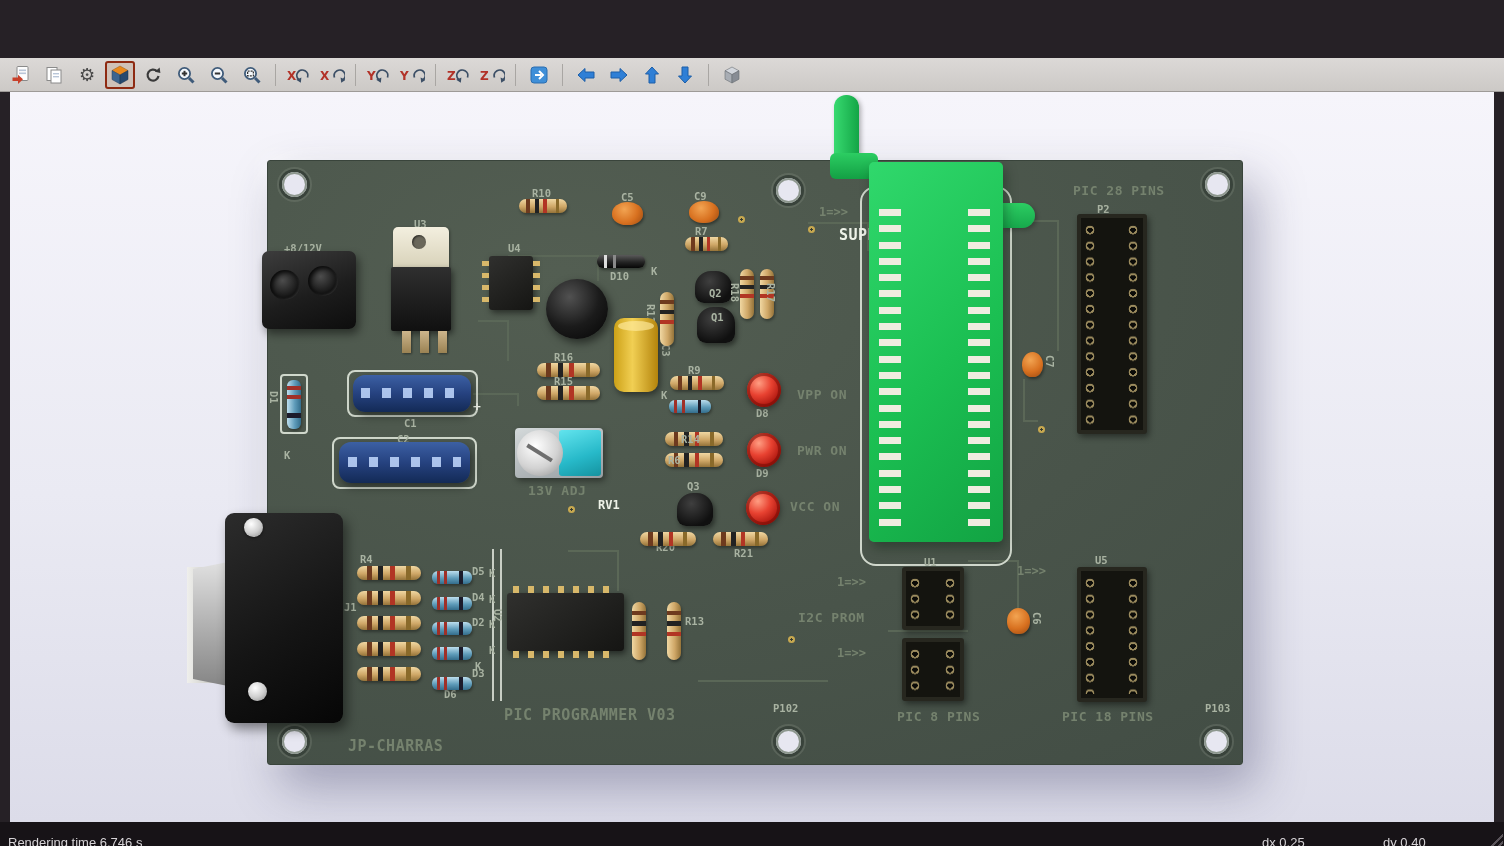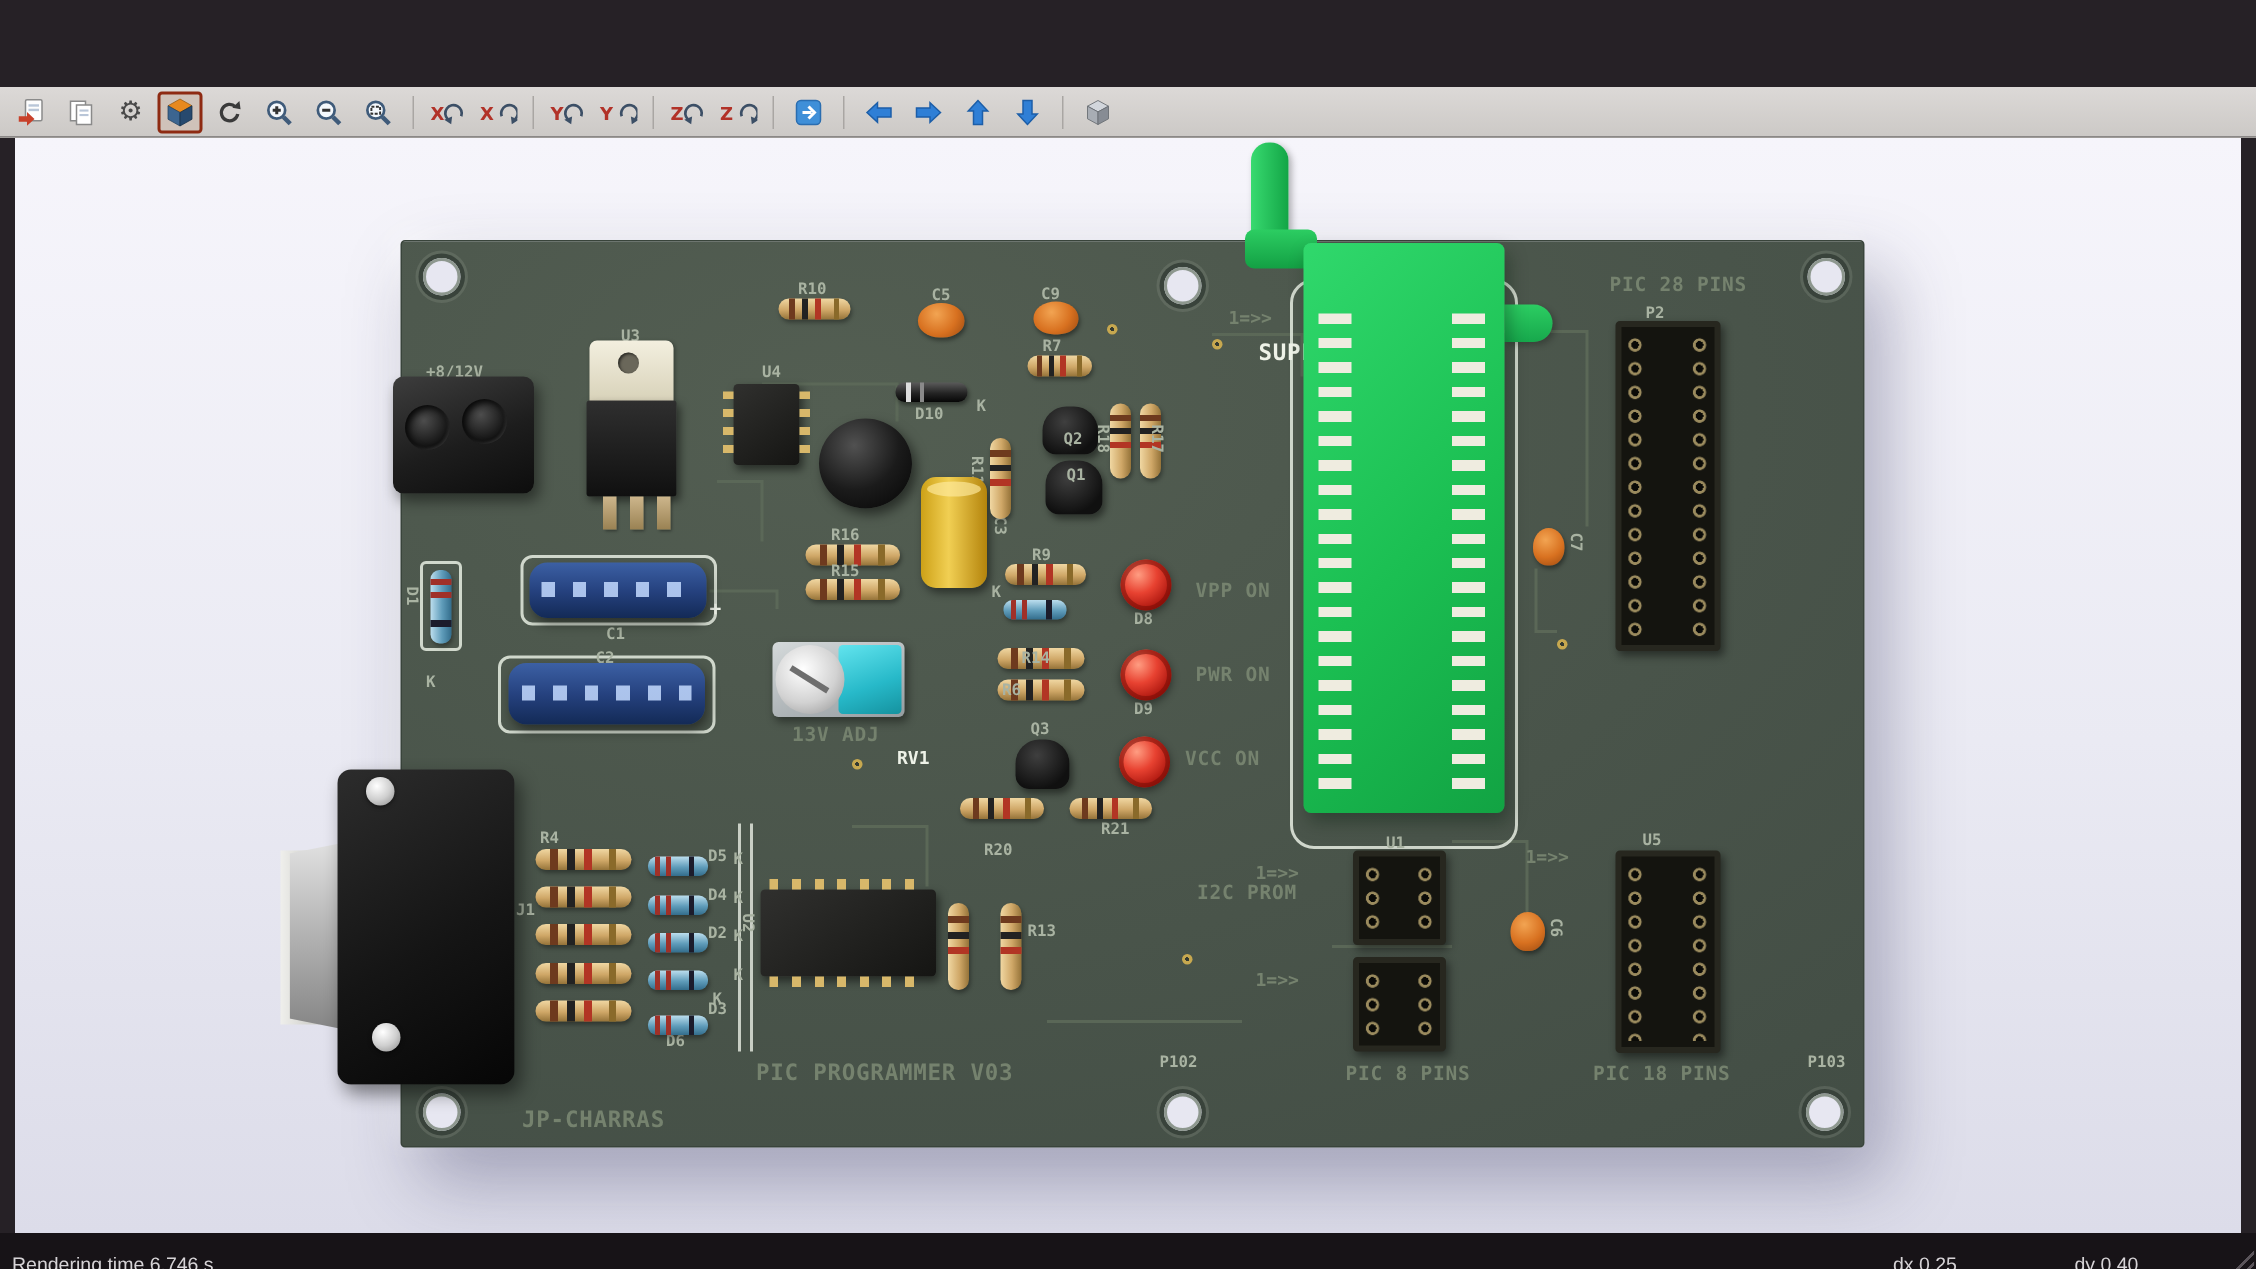--- a/index.html
+++ b/index.html
@@ -306,21 +306,21 @@
       <span class="silk dim" style="left:529px;top:282px">PWR ON</span>
       <span class="silk dim" style="left:522px;top:338px">VCC ON</span>
       <span class="silk" style="left:136px;top:256px">C1</span>
       <span class="silk white" style="left:205px;top:238px;font-size:13px">+</span>
       <span class="silk" style="left:129px;top:272px">C2</span>
       <span class="silk vert" style="left:0px;top:230px">D1</span>
       <span class="silk" style="left:16px;top:288px">K</span>
       <span class="silk dim" style="left:260px;top:322px">13V ADJ</span>
       <span class="silk white" style="left:330px;top:337px;font-size:12px">RV1</span>
       <span class="silk" style="left:419px;top:319px">Q3</span>
-      <span class="silk" style="left:388px;top:400px">R20</span>
+      <span class="silk" style="left:388px;top:380px">R20</span>
       <span class="silk" style="left:466px;top:386px">R21</span>
       <span class="silk" style="left:76px;top:440px">J1</span>
       <span class="silk" style="left:92px;top:392px">R4</span>
       <span class="silk" style="left:204px;top:404px">D5</span>
       <span class="silk" style="left:221px;top:406px">K</span>
       <span class="silk" style="left:204px;top:430px">D4</span>
       <span class="silk" style="left:221px;top:432px">K</span>
       <span class="silk" style="left:204px;top:455px">D2</span>
       <span class="silk" style="left:221px;top:457px">K</span>
       <span class="silk" style="left:204px;top:506px">D3</span>
@@ -330,21 +330,21 @@
       <span class="silk vert" style="left:224px;top:448px">U2</span>
       <span class="silk z4" style="left:417px;top:454px">R13</span>
       <span class="silk mid" style="left:551px;top:44px">1=&gt;&gt;</span>
       <span class="silk white big" style="left:571px;top:65px">SUPP</span>
       <span class="silk dim" style="left:805px;top:22px">PIC 28 PINS</span>
       <span class="silk" style="left:829px;top:42px">P2</span>
       <span class="silk vert" style="left:776px;top:194px">C7</span>
       <span class="silk mid" style="left:569px;top:414px">1=&gt;&gt;</span>
       <span class="silk mid" style="left:569px;top:485px">1=&gt;&gt;</span>
       <span class="silk mid" style="left:749px;top:403px">1=&gt;&gt;</span>
-      <span class="silk dim" style="left:530px;top:427px">I2C PROM</span>
+      <span class="silk dim" style="left:530px;top:449px">I2C PROM</span>
       <span class="silk" style="left:656px;top:395px">U1</span>
       <span class="silk vert" style="left:763px;top:451px">C6</span>
       <span class="silk" style="left:827px;top:393px">U5</span>
       <span class="silk dim" style="left:629px;top:548px">PIC 8 PINS</span>
       <span class="silk dim" style="left:794px;top:548px">PIC 18 PINS</span>
       <span class="silk dim big" style="left:236px;top:545px">PIC PROGRAMMER V03</span>
       <span class="silk dim big" style="left:80px;top:576px">JP-CHARRAS</span>
       <span class="silk" style="left:7px;top:541px">P101</span>
       <span class="silk" style="left:505px;top:541px">P102</span>
       <span class="silk" style="left:937px;top:541px">P103</span>

